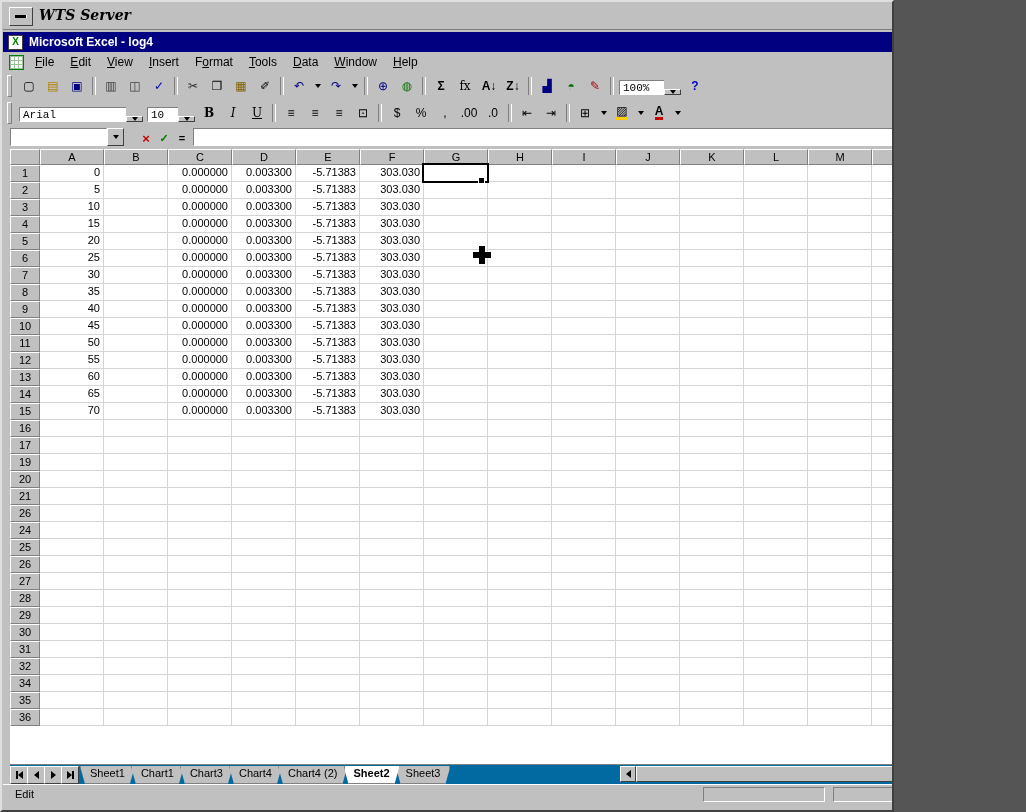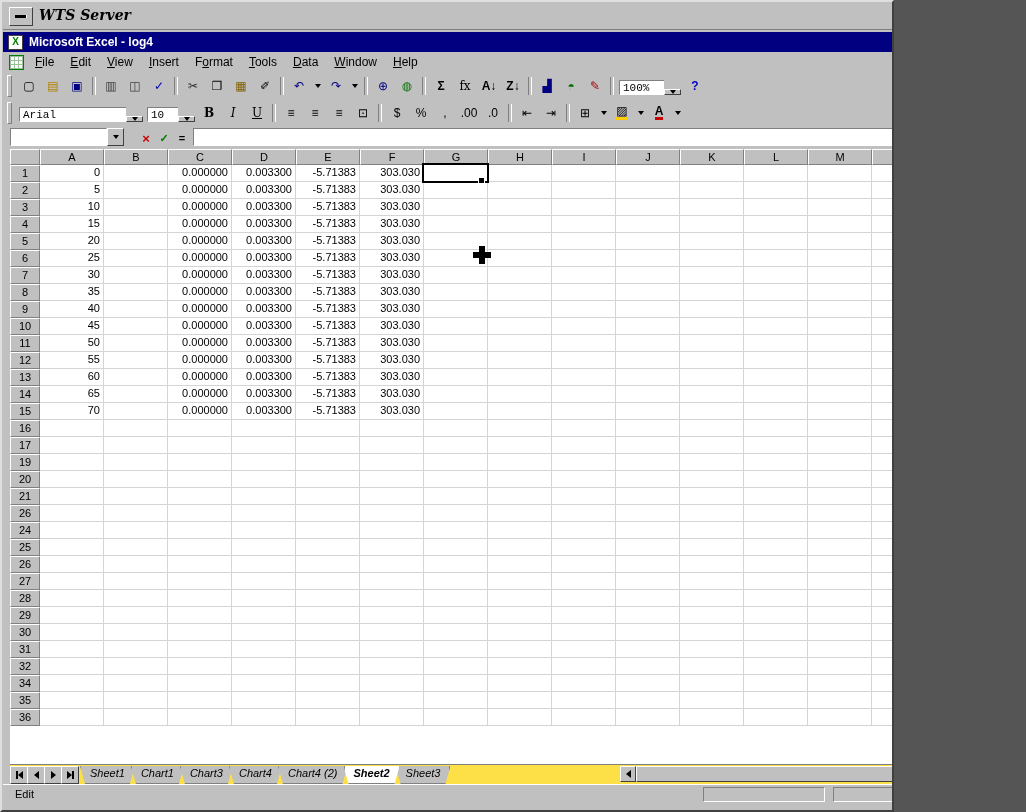--- a/index.html
+++ b/index.html
@@ -111,21 +111,21 @@
   
   .vscroll{left:1006px;top:147px;width:16px;height:615px;background:#dcd8d0;}
   .sbtn{width:16px;height:15px;box-sizing:border-box;display:flex;align-items:center;justify-content:center;}
   .v-up{left:0;top:0;} .v-dn{left:0;top:600px;}
   .v-thumb{left:0;top:15px;width:16px;height:585px;box-sizing:border-box;}
   .h-left{left:610px;top:1px;} .h-right{left:980px;top:1px;}
   .h-left,.h-right{height:16px;}
   .h-thumb{left:626px;top:1px;width:354px;height:16px;box-sizing:border-box;}
 
   
-  .tabbar{left:8px;top:762px;width:998px;height:19px;background:#fde047;border-top:1px solid #808080;font-style:italic;}
+  .tabbar{left:8px;top:762px;width:998px;height:19px;background:#0369a1;border-top:1px solid #808080;}
   .navbtn{width:16px;height:16px;top:1px;display:flex;align-items:center;justify-content:center;}
   .nav1{left:0;} .nav2{left:17px;} .nav3{left:34px;} .nav4{left:51px;}
   .navbar{width:2px;height:8px;background:#000;}
   .tabs{left:70px;top:1px;display:flex;height:17px;}
   .tab{height:16px;padding:1px 9px 0 9px;background:#c0c0c0;border:1px solid #808080;border-top:none;
     clip-path:polygon(0 0,100% 0,calc(100% - 5px) 100%,5px 100%);margin-right:-4px;font-size:11px;}
   .tab.active{background:#fff;font-weight:bold;z-index:2;position:relative;}
 
   
   .statusbar{left:1px;top:782px;width:1020px;height:18px;background:#c0c0c0;border-top:1px solid #fff;}

